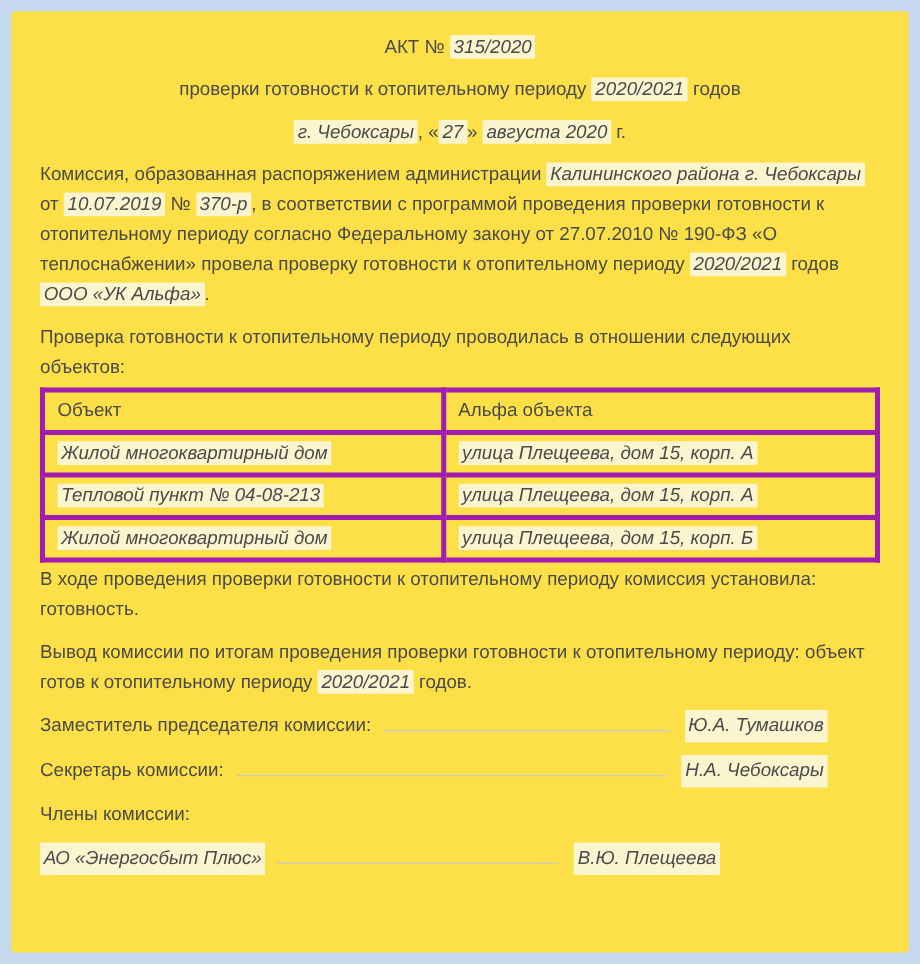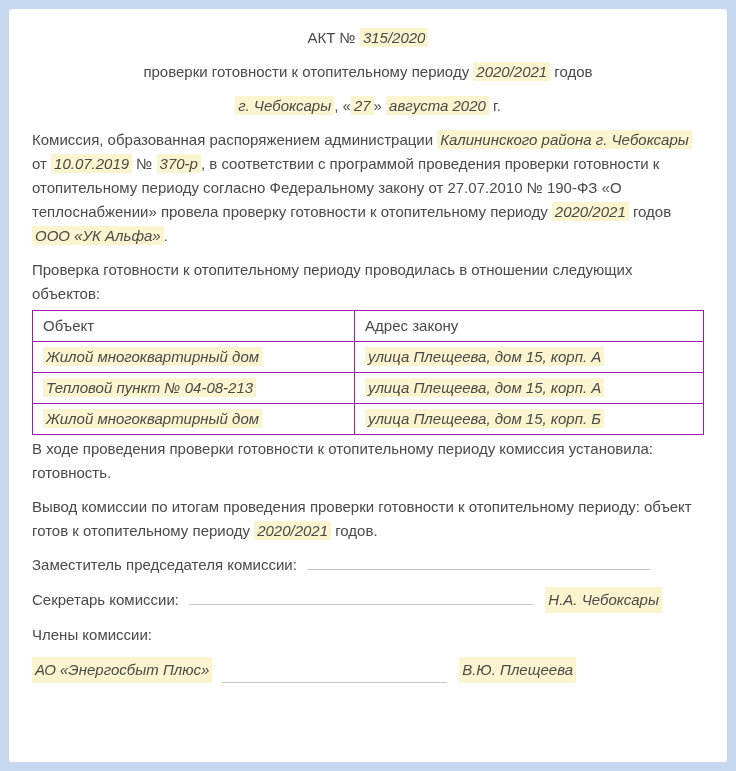--- a/index.html
+++ b/index.html
@@ -4,21 +4,21 @@
 <style>
   html,body { margin:0; padding:0; }
   body {
     width:736px; height:771px;
     background:#c5d8f0;
     font-family:"Liberation Sans", sans-serif;
     box-sizing:border-box;
   }
   .frame { padding:9px; box-sizing:border-box; height:100%; }
   .page {
-    background:#ffffff;
+    background:#fde047;
     border-radius:3px;
     height:100%;
     box-sizing:border-box;
     padding:17px 23px 20px 23px;
     color:#4a4a4a;
     font-size:15px;
     line-height:24px;
     overflow:hidden;
   }
   .center { text-align:center; }
@@ -29,21 +29,21 @@
     font-style:italic;
     padding:1px 3px;
     border-radius:1px;
   }
   .doc-table {
     width:100%;
     border-collapse:collapse;
     margin:4px 0 0 0;
   }
   .doc-table th, .doc-table td {
-    border:1px solid #a21caf;
+    border:4px solid #a21caf;
     text-align:left;
     font-weight:normal;
     padding:3px 10px;
     height:23px;
     font-size:15px;
   }
   .doc-table th { color:#4a4a4a; }
   .doc-table col.c1 { width:48%; }
   .after-table { margin-top:2px; margin-bottom:10px; }
   .sig-row {
@@ -53,21 +53,21 @@
   }
   .fill {
     flex:1;
     height:14px;
     border-bottom:1px solid #c8c8c8;
     margin:0 12px 0 10px;
     min-width:30px;
   }
   .sig-row .name { white-space:nowrap; }
   .sig-row.standard { padding-right:42px; }
-  .sig-row.member { padding-right:128px;align-items:flex-end; }
+  .sig-row.member { padding-right:128px; }
   .members-heading { margin:0 0 10px 0; }
 </style>
 </head>
 <body>
 
 <div class="frame">
   <div class="page">
 
     <div class="center t-line">
       <span>АКТ № </span><span class="hl">315/2020</span>
@@ -86,21 +86,21 @@
     <p style="margin-bottom:0;">Проверка готовности к отопительному периоду проводилась в отношении следующих объектов:</p>
 
     <table class="doc-table">
       <colgroup>
           <col class="c1">
           <col>
         </colgroup>
       <thead>
         <tr>
           <th>Объект</th>
-          <th>Адрес закону</th>
+          <th>Альфа объекта</th>
         </tr>
       </thead>
       <tbody>
         <tr>
           <td><span class="hl">Жилой многоквартирный дом</span></td>
           <td><span class="hl">улица Плещеева, дом 15, корп. А</span></td>
         </tr>
         <tr>
           <td><span class="hl">Тепловой пункт № 04-08-213</span></td>
           <td><span class="hl">улица Плещеева, дом 15, корп. А</span></td>
@@ -114,20 +114,21 @@
 
     <p class="after-table">В ходе проведения проверки готовности к отопительному периоду комиссия установила: готовность.</p>
 
     <p>
       <span>Вывод комиссии по итогам проведения проверки готовности к отопительному периоду: объект готов к отопительному периоду </span><span class="hl">2020/2021</span><span> годов.</span>
     </p>
 
     <div class="sig-row standard">
       <span>Заместитель председателя комиссии:</span>
       <span class="fill"></span>
+      <span class="hl name">Ю.А. Тумашков</span>
     </div>
     <div class="sig-row standard">
       <span>Секретарь комиссии:</span>
       <span class="fill"></span>
       <span class="hl name">Н.А. Чебоксары</span>
     </div>
 
     <p class="members-heading">Члены комиссии:</p>
 
     <div class="sig-row member">

